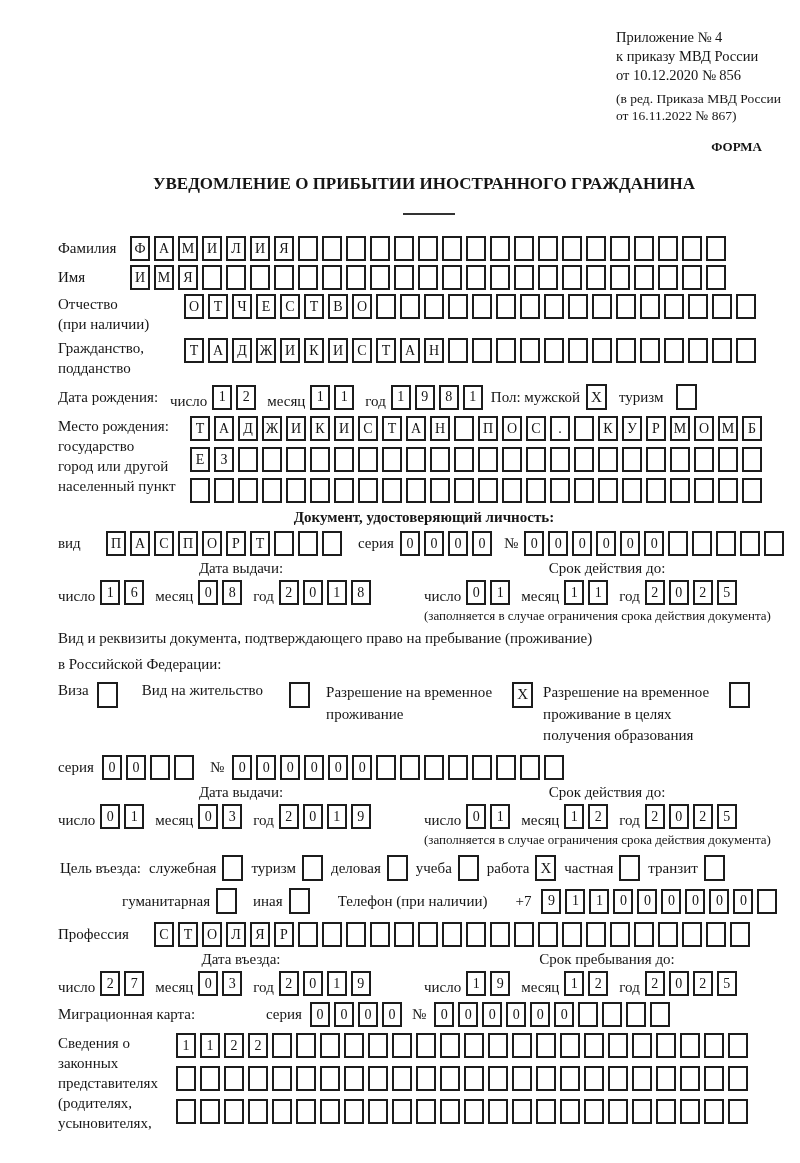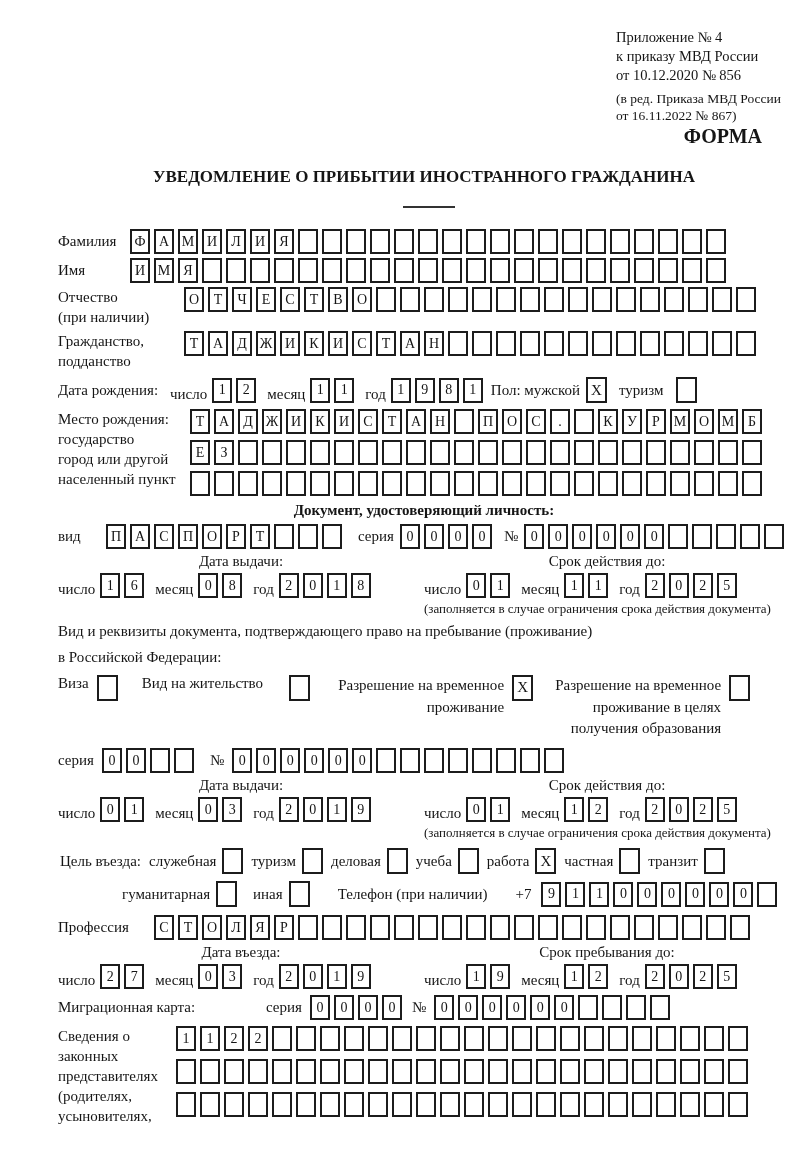--- a/index.html
+++ b/index.html
@@ -6,21 +6,21 @@
   html, body { background: #fff; }
   body {
     width: 800px; height: 1163px;
     font-family: "Liberation Serif", "DejaVu Serif", serif;
     color: #151515; overflow: hidden;
   }
   .page { width: 800px; height: 1163px; padding: 28px 10px 0 58px; }
 
   .refblock { margin-left: 558px; font-size: 14.5px; line-height: 1.3; white-space: nowrap; }
   .refblock2 { margin-left: 558px; margin-top: 5px; font-size: 13.5px; line-height: 1.3; white-space: nowrap; }
-  .forma { text-align: right; padding-right: 28px; font-weight: bold; font-size: 20px; }
+  .forma { text-align: right; padding-right: 28px; margin-top: 14px; font-weight: bold; font-size: 13px; }
 
   .title { text-align: center; font-weight: bold; font-size: 17px; margin-top: 16px; line-height: 1.55; }
   .blank-line { display: inline-block; width: 52px; border-bottom: 2px solid #333; margin-left: 10px; height: 14px; }
 
   .section-heading { margin-top: 17px; font-weight: bold; font-size: 16px; white-space: nowrap; }
 
   .form-area { margin-top: 13px; }
   .row { display: flex; align-items: center; margin-bottom: 4px; }
   .row.top { align-items: flex-start; }
   .lbl { font-size: 15px; flex: none; }
@@ -45,21 +45,21 @@
 
   .dates-block { display: flex; margin-top: 4px; }
   .half { width: 50%; }
   .date-heading { text-align: center; font-size: 15px; margin-bottom: 3px; }
   .small-note { font-size: 13px; margin-top: 3px; white-space: nowrap; }
 
   .intro { font-size: 15px; line-height: 1.45; margin-top: 4px; }
 
   .options-row { display: flex; align-items: flex-start; gap: 10px; margin-top: 6px; }
   .opt { display: flex; align-items: flex-start; gap: 8px; }
-  .opt-label-multi { font-size: 15px; text-align: right; width: 178px; line-height: 1.45; }
+  .opt-label-multi { font-size: 15px; text-align: left; width: 178px; line-height: 1.45; }
 
   .purpose-row { display: flex; align-items: center; gap: 6px; margin-top: 7px; }
   .purpose-row .lbl { margin-left: 2px; }
 
   .mt6 { margin-top: 6px; }
   .mt8 { margin-top: 8px; }
 </style>
 </head>
 <body>
 

